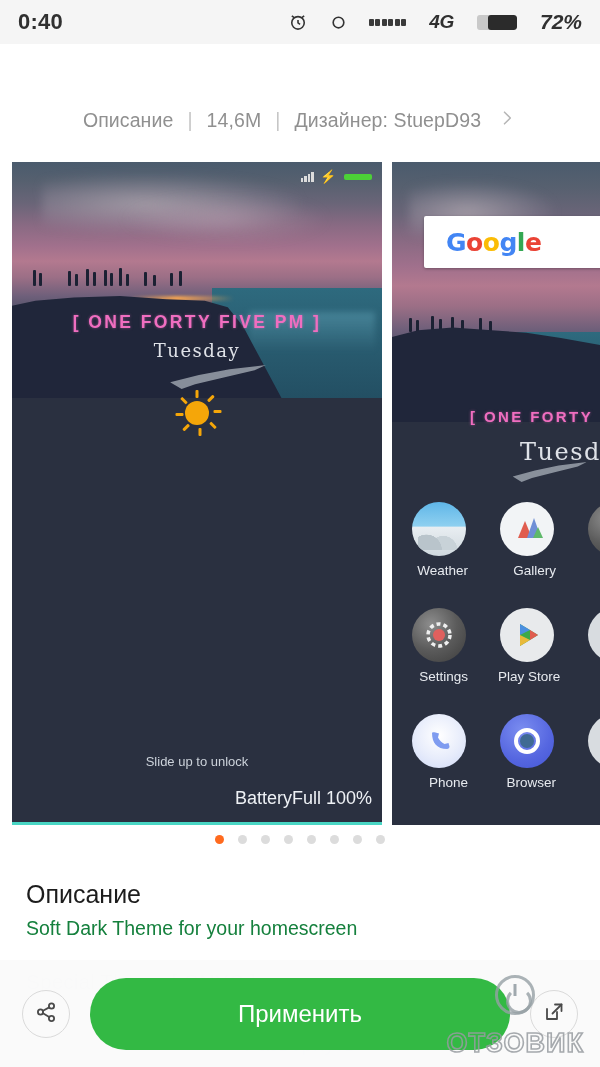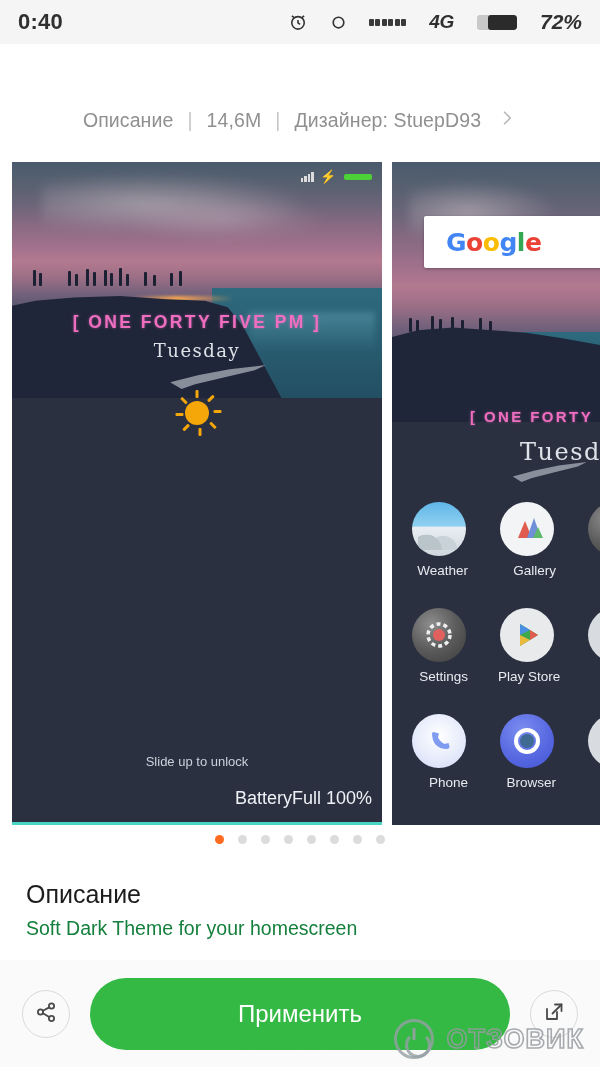--- a/index.html
+++ b/index.html
@@ -204,21 +204,21 @@
     padding: 0 22px;
   }
   .apply-btn {
     flex: 1 1 auto; height: 72px; margin: 0 20px;
     background: #33b944; border: none; border-radius: 36px;
     color: #ffffff; font-size: 24px; font-family: "Liberation Sans", sans-serif;
     display: flex; align-items: center; justify-content: center;
   }
   .watermark {
     position: absolute; right: 16px; bottom: 8px;
-    display: flex; align-items: center; gap: 13px; pointer-events: none;
+    display: flex; align-items: center; gap: 13px; pointer-events: none; flex-direction: column;
   }
   .wm-text {
     font-size: 27px; font-weight: bold; letter-spacing: 1px; color: transparent;
     -webkit-text-stroke: 1.6px rgba(150,155,160,.85);
   }
   .wm-logo { width: 40px; height: 40px; border-radius: 50%; border: 3px solid rgba(150,160,165,.8); position: relative; }
   .wm-logo::before { content:""; position:absolute; left:50%; top:6px; width:3px; height:12px; background: rgba(150,160,165,.9); transform: translateX(-50%); }
   .wm-logo::after { content:""; position:absolute; left:8px; top:10px; width:20px; height:20px; border-radius:50%; border:3px solid rgba(150,160,165,.8); border-top-color: transparent; }
 </style>
 </head>

